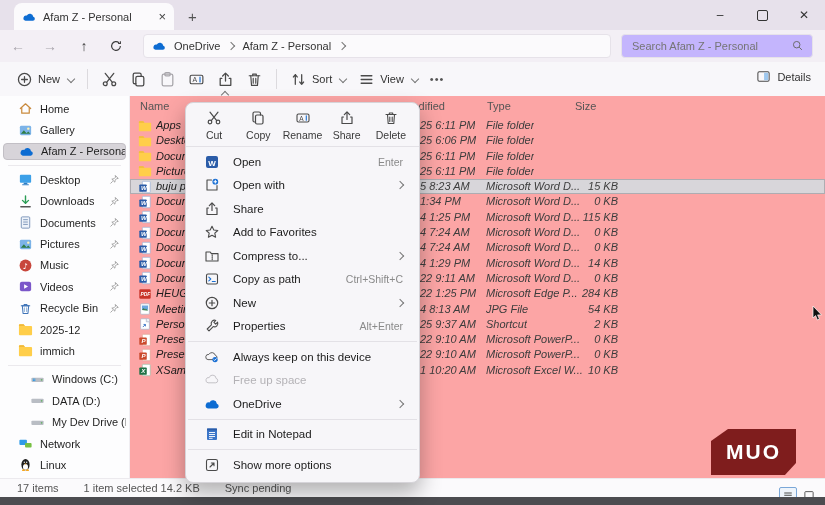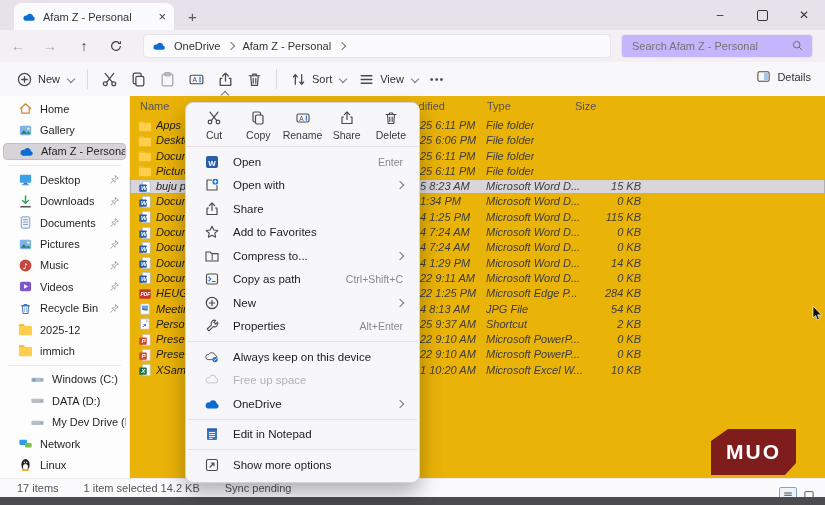--- a/index.html
+++ b/index.html
@@ -43,34 +43,34 @@
   .side-item{display:flex;align-items:center;height:17.4px;padding-left:15px;gap:7px;position:relative;border-radius:4px;margin:4px 3px;}
   .side-item.sel{background:#d7d4d9;border:1px solid #c2bfc5;box-sizing:border-box;}
   .side-item.ind{padding-left:27px;}
   .side-item .lbl{white-space:nowrap;overflow:hidden;color:#1f1f1f;}
   .side-item .pin{position:absolute;right:6px;width:11px;height:11px;}
   .side-div{border-top:1px solid #ebe9ed;margin:5px 8px;}
   .ic{display:inline-flex;width:15px;height:15px;flex:none;}
   .ic svg{width:100%;height:100%;display:block;}
   .vline{position:absolute;left:129px;top:96px;width:1px;height:390px;background:#efedf1;}
   
-  .filelist{position:absolute;left:130px;top:96px;right:0;bottom:19px;background:#eab308;}
+  .filelist{position:absolute;left:130px;top:96px;right:0;bottom:19px;background:#fca5a5;}
   .fl-header{position:absolute;left:0;top:2px;height:18px;right:0;color:#555;}
   .fl-header span{position:absolute;top:2px;}
   .col-name{left:10px;} .col-date{left:247px;} .col-type{left:357px;} .col-size{left:445px;}
   .sort-caret{position:absolute;left:92px;top:-6px;}
   .fl-rows{position:absolute;left:0;top:22px;right:0;font-style:italic;}
   .frow{position:relative;height:15.3px;}
   .frow.sel{background:#d8d6da;outline:1px solid #aeacb1;outline-offset:-1px;}
   .fcell{position:absolute;top:1px;white-space:nowrap;overflow:hidden;color:#3d3d3d;}
   .f-ic{left:8px;top:0.5px;width:14px;height:14px;}
   .f-name{left:26px;color:#1c1c1c;max-width:130px;}
   .f-date{left:290px;}
   .f-type{left:356px;max-width:110px;}
-  .f-size{left:429px;width:82px;text-align:right;}
+  .f-size{left:406px;width:82px;text-align:right;}
   
   .cmenu{position:absolute;left:185px;top:102px;width:233px;background:#f7f6f9;border:1px solid #d6d4d9;
     border-radius:8px;box-shadow:0 10px 22px rgba(0,0,0,.3);z-index:50;padding-bottom:5px;}
   .cm-btnrow{display:flex;padding:7px 6px 5px;border-bottom:1px solid #e3e1e6;}
   .cm-btn{flex:1;display:flex;flex-direction:column;align-items:center;gap:3px;color:#3a3a3a;font-size:10.5px;}
   .cm-btn .ic{width:16px;height:16px;}
   .cm-items{padding-top:3px;}
   .cm-item{position:relative;height:23.5px;display:flex;align-items:center;padding:0 12px 0 14px;gap:13px;color:#1c1c1c;font-size:11.5px;border-radius:4px;margin:0 4px;}
   .cm-item .ic{width:16px;height:16px;}
   .cm-item .cm-lbl{flex:1;white-space:nowrap;}

